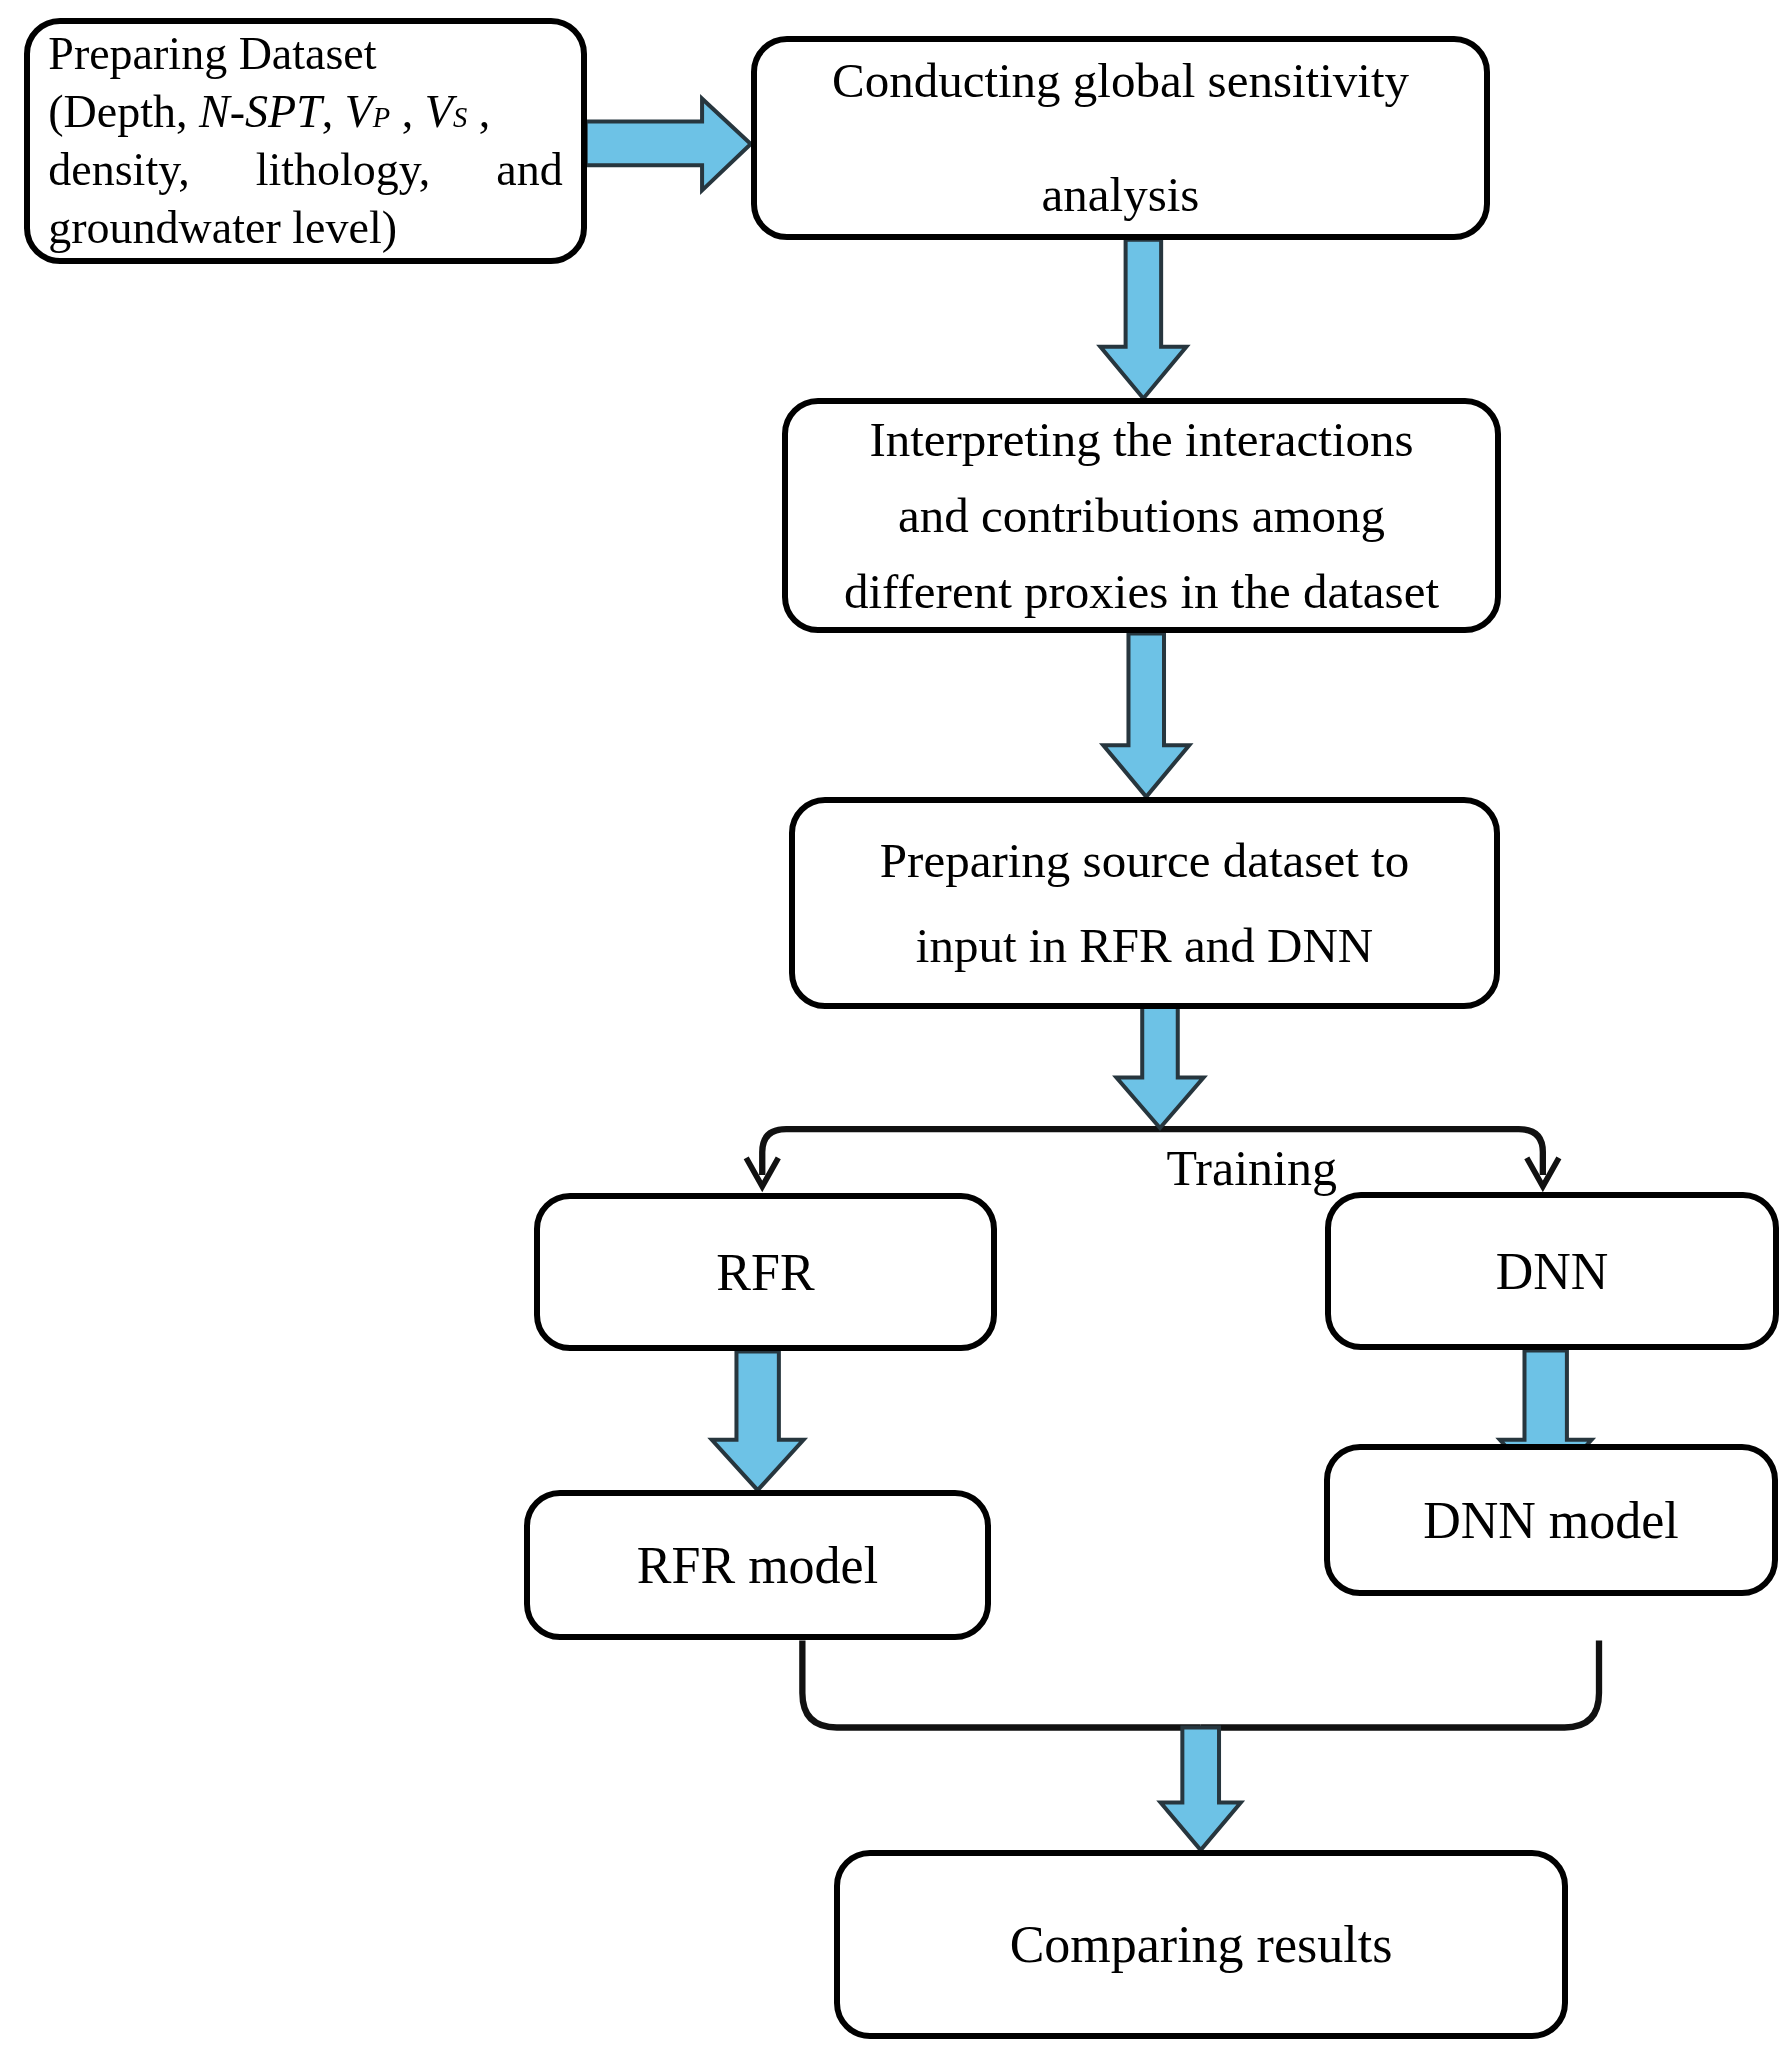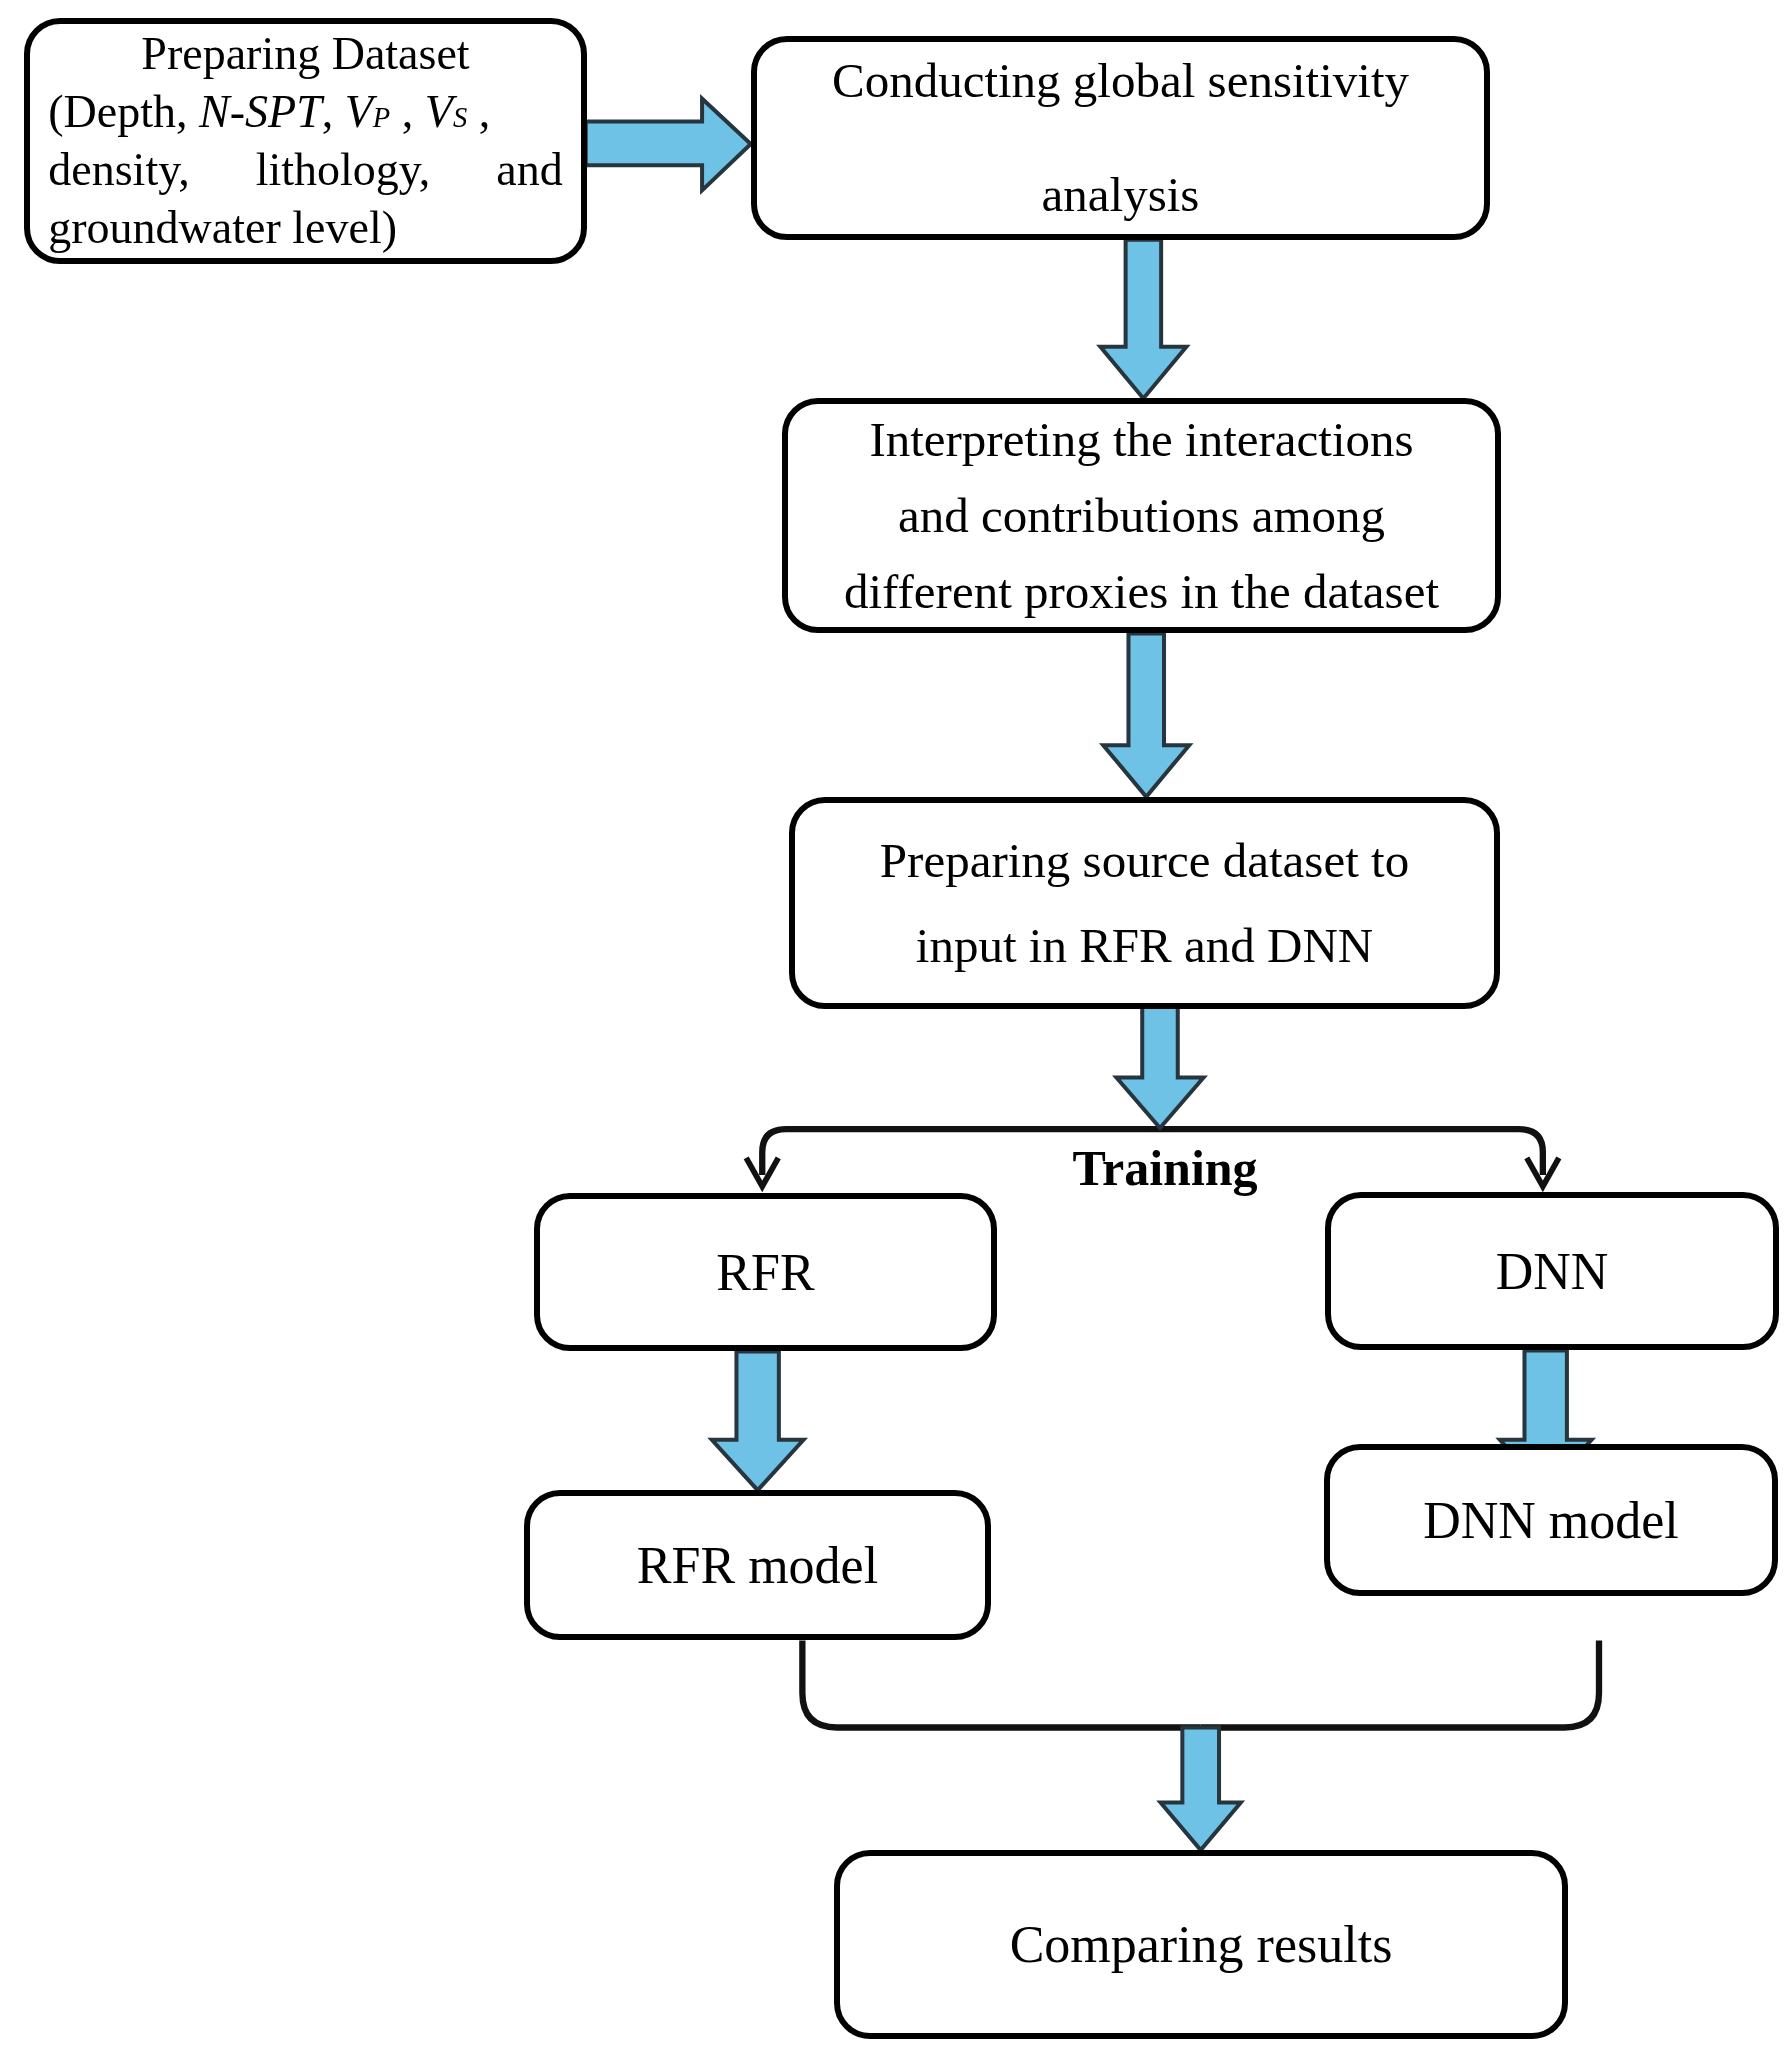--- a/index.html
+++ b/index.html
@@ -16,30 +16,30 @@
   .node{
     position:absolute;box-sizing:border-box;
     background:var(--box-fill,#ffffff);
     border:6.3px solid var(--box-border-color,#000000);
     border-radius:36px;
     display:flex;flex-direction:column;justify-content:center;
   }
   .cline{text-align:center;}
   .b1{font-size:46px;line-height:58px;padding:0 18.3px;justify-content:center;}
   .b1 .b1line{white-space:pre;}
-  .b1 .center{text-align:center;}
+  .b1 .center{}
   .b1 .spread{display:flex;justify-content:space-between;white-space:normal;}
   .it{font-style:italic;}
   sub.vsub{font-size:62%;font-style:italic;vertical-align:-18%;line-height:0;}
   .f86{font-size:49px;}
   .f90{font-size:52px;justify-content:center;}
   .lh150{line-height:86px;gap:28px;}
   .lh133{line-height:76px;}
   .lh148{line-height:85px;}
-  .freelabel{position:absolute;text-align:center;font-size:50px;font-weight:bold;}
+  .freelabel{position:absolute;text-align:right;font-size:50px;}
 </style>
 </head>
 <body>
 
 <div class="canvas">
 
   <svg class="connectors" viewBox="0 0 3125 3587" xmlns="http://www.w3.org/2000/svg">
 
     <g>
       <path class="thin" d="M 1330 2050 L 1330 2010 Q 1330 1970 1372 1970 L 2650 1970 Q 2692 1970 2692 2010 L 2692 2050"></path>

